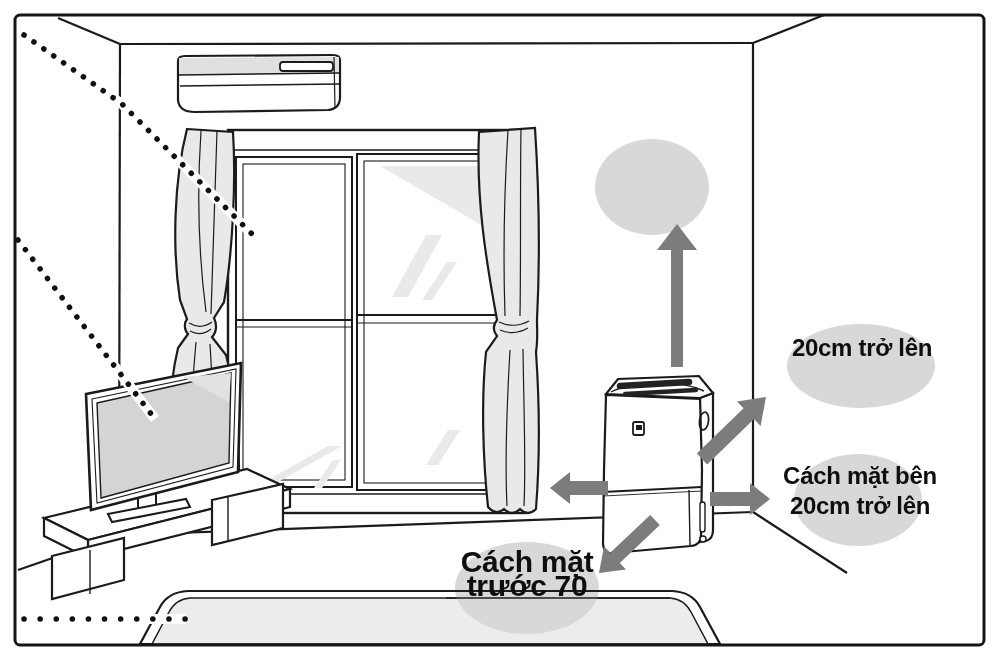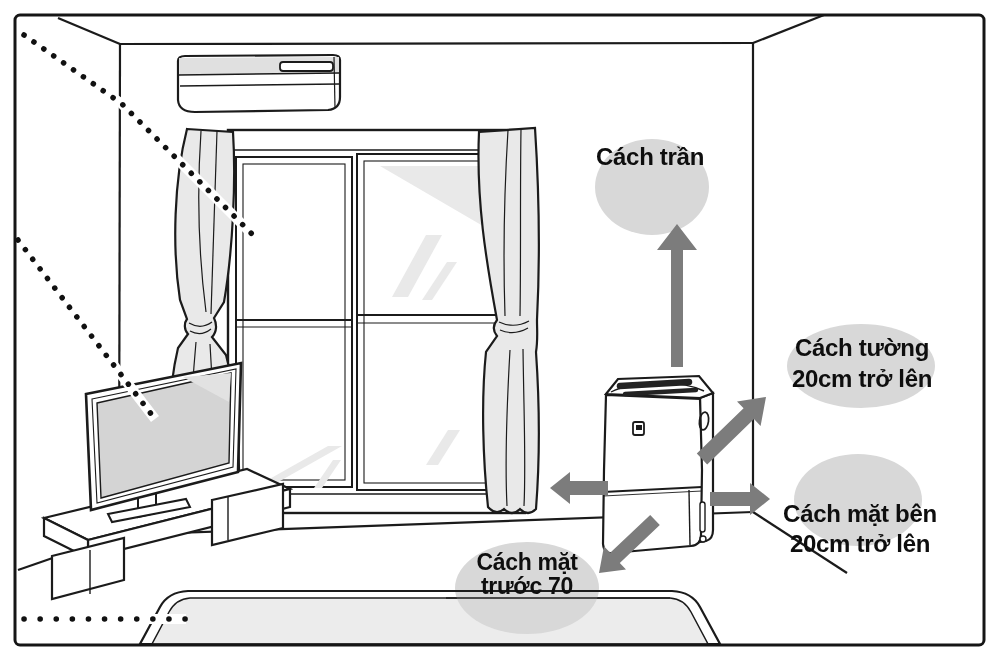--- a/index.html
+++ b/index.html
@@ -2,21 +2,21 @@
 <html><head>
 <meta charset="utf-8">
 <style>
   html,body{margin:0;padding:0;background:#ffffff;}
   .stage{position:relative;width:1000px;height:664px;background:#fff;overflow:hidden;
          font-family:"Liberation Sans", sans-serif;}
   .stage svg{position:absolute;left:0;top:0;}
   .lbl{position:absolute;text-align:center;font-weight:bold;color:#0e0e0e;
        font-size:24px;line-height:31px;letter-spacing:-0.3px;white-space:nowrap;}
   .lbl span{display:block;}
-  .lbl-front{font-size:23px;line-height:24px;}
+  .lbl-front{font-size:30px;line-height:24px;}
 </style>
 </head>
 <body>
 
 <div class="stage">
 
 <svg width="1000" height="664" viewBox="0 0 1000 664">
 
   <rect x="0" y="0" width="1000" height="664" fill="#ffffff"></rect>
 
@@ -160,29 +160,27 @@
     <line x1="18" y1="240" x2="155" y2="419" stroke="#ffffff" stroke-width="10"></line>
     <line x1="18" y1="240" x2="155" y2="419" stroke="#111111" stroke-width="5.5" stroke-linecap="round" stroke-dasharray="0.1 12"></line>
     <line x1="24" y1="619" x2="186" y2="619" stroke="#ffffff" stroke-width="10"></line>
     <line x1="24" y1="619" x2="186" y2="619" stroke="#111111" stroke-width="5.5" stroke-linecap="round" stroke-dasharray="0.1 16"></line>
   </g>
 
   <rect x="15" y="15" width="969" height="630" rx="5" fill="none" stroke="#161616" stroke-width="3"></rect>
 </svg>
 
 <div class="lbl" style="left:560px;top:141px;width:180px;">
-  <span>Cách trần</span>
 </div>
 
 <div class="lbl" style="left:770px;top:332px;width:184px;">
-  <span>Cách tường</span>
   <span>20cm trở lên</span>
 </div>
 
-<div class="lbl" style="left:765px;top:461px;width:190px;line-height:30px;margin-top:38px;">
+<div class="lbl" style="left:765px;top:461px;width:190px;line-height:30px;">
   <span>Cách mặt bên</span>
   <span>20cm trở lên</span>
 </div>
 
 <div class="lbl lbl-front" style="left:441px;top:550px;width:172px;">
   <span>Cách mặt</span>
   <span>trước 70</span>
 </div>
 
 </div>

